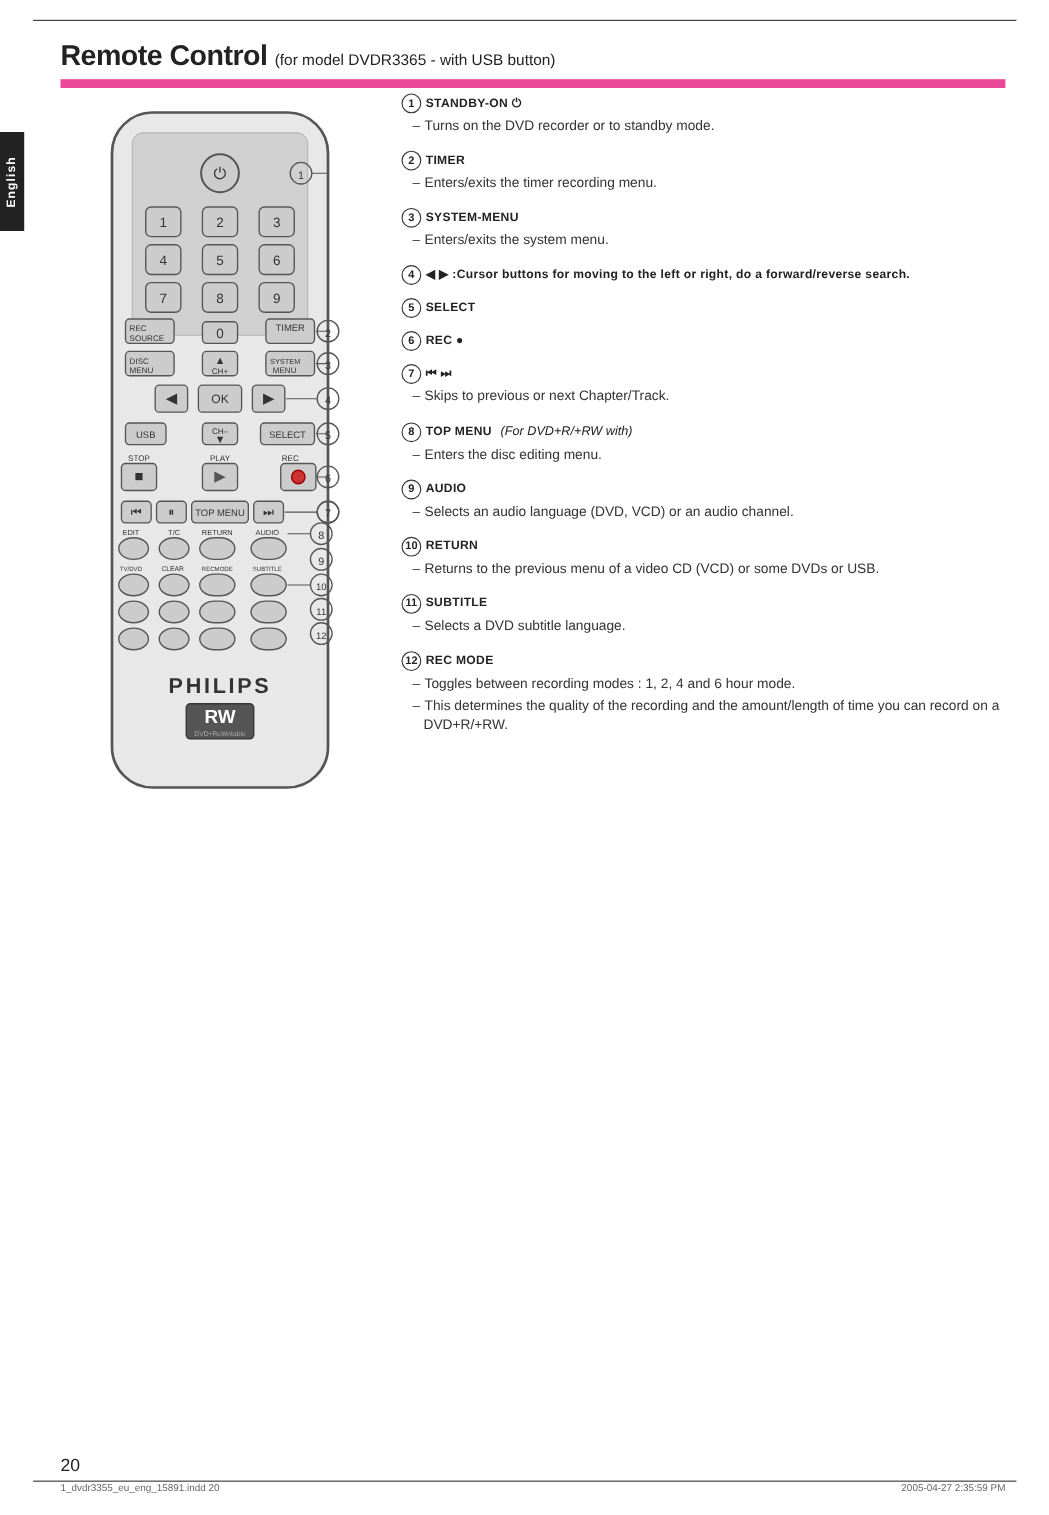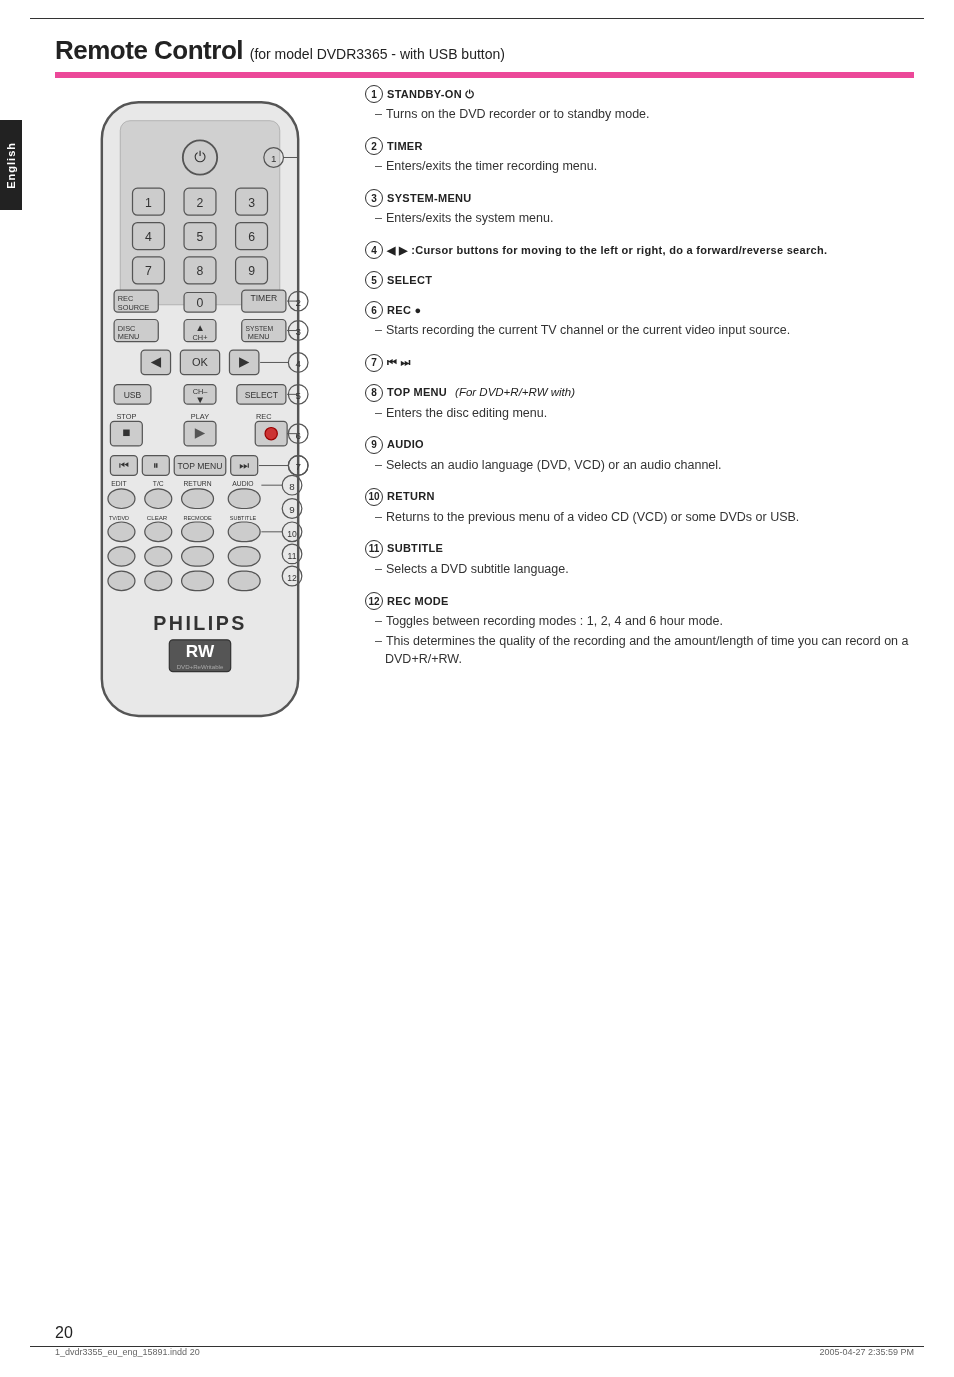--- a/index.html
+++ b/index.html
@@ -51,21 +51,21 @@
       transform: rotate(180deg);
       letter-spacing: 1px;
     }
 
     
     .page-title {
       position: absolute;
       top: 35px;
       left: 55px;
       right: 40px;
-      border-bottom: 6px solid #ec4899;
+      border-bottom: 8px solid #ec4899;
       padding-bottom: 6px;
     }
     .page-title h1 {
       font-size: 26px;
       font-weight: 900;
       letter-spacing: -0.5px;
     }
     .page-title h1 span.subtitle {
       font-size: 14px;
       font-weight: 400;
@@ -415,28 +415,28 @@
         <div class="desc-title">
           <span class="desc-number">5</span>
           <span class="desc-title-text">SELECT</span>
         </div>
       </div>
       <div class="desc-item">
         <div class="desc-title">
           <span class="desc-number">6</span>
           <span class="desc-title-text">REC ●</span>
         </div>
-        <div class="desc-body">
-          <p><span class="dash">–</span>Starts recording the current TV channel or the current video input source.</p>
-        </div>
       </div>
       <div class="desc-item">
         <div class="desc-title">
           <span class="desc-number">7</span>
           <span class="desc-title-text">⏮ ⏭</span>
+        </div>
+        <div class="desc-body">
+          <p><span class="dash">–</span>Skips to previous or next Chapter/Track.</p>
         </div>
       </div>
       <div class="desc-item">
         <div class="desc-title">
           <span class="desc-number">8</span>
           <span class="desc-title-text">TOP MENU</span>
           <span class="desc-subtitle">(For DVD+R/+RW with)</span>
         </div>
         <div class="desc-body">
           <p><span class="dash">–</span>Enters the disc editing menu.</p>

